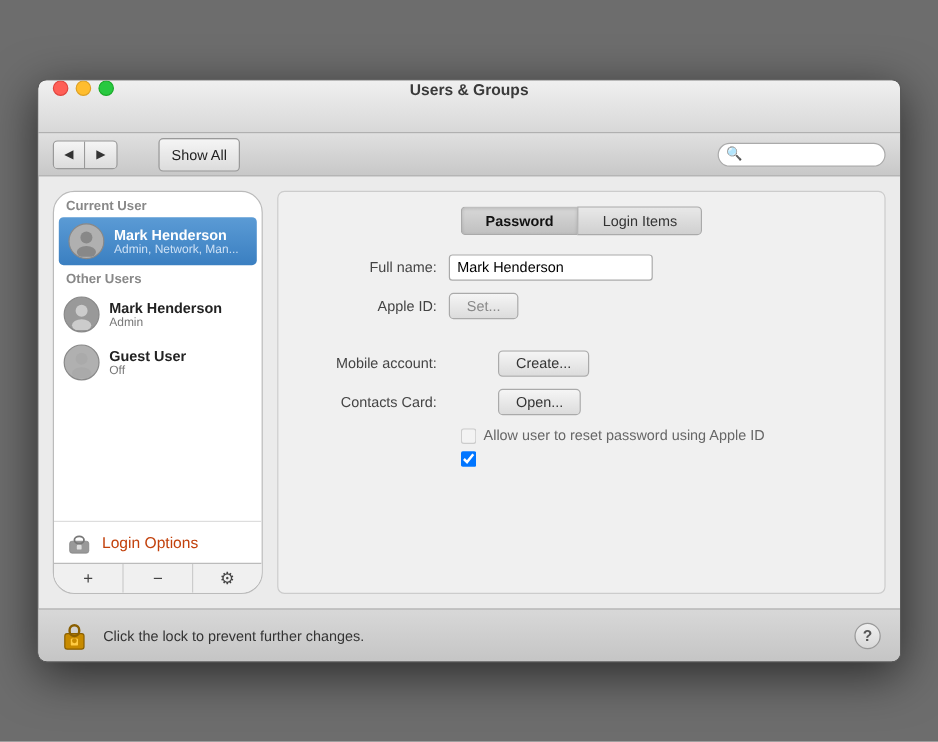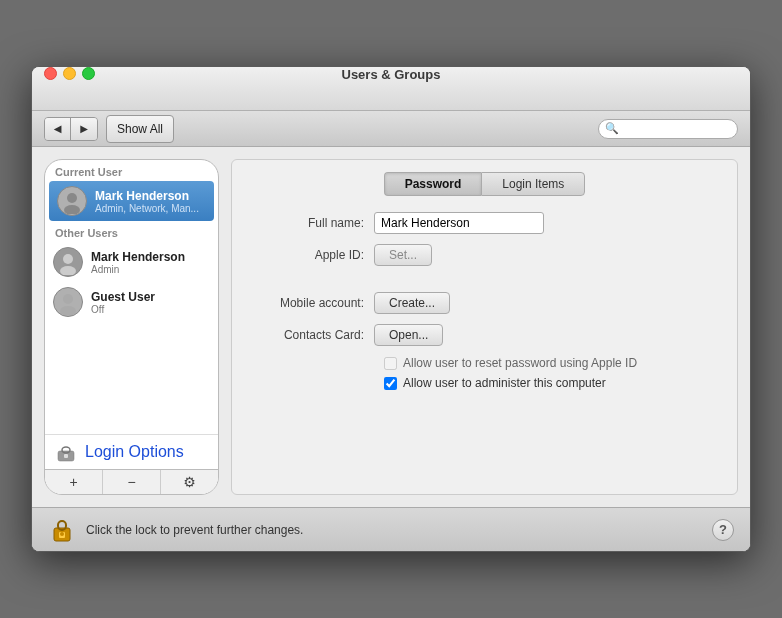--- a/index.html
+++ b/index.html
@@ -82,20 +82,21 @@
     .nav-btn:first-child { border-right: 1px solid #999; }
     .show-all-btn {
       background: linear-gradient(to bottom, #f5f5f5, #dcdcdc);
       border: 1px solid #999;
       border-radius: 4px;
       padding: 2px 10px;
       font-size: 12px;
       cursor: pointer;
       color: #222;
       height: 28px;
+      margin-left: 26px;
     }
     .search-box {
       margin-left: auto;
       position: relative;
       display: flex;
       align-items: center;
     }
     .search-input {
       background: white;
       border: 1px solid #aaa;
@@ -184,22 +185,22 @@
       gap: 8px;
       padding: 6px 10px;
       border-top: 1px solid #ddd;
       cursor: pointer;
     }
     .login-options-icon {
       width: 22px;
       height: 22px;
     }
     .login-options-label {
-      font-size: 16px;
-      color: #1d4ed8;
+      font-size: 13px;
+      color: #c2410c;
     }
     .sidebar-actions {
       display: flex;
       gap: 0;
       border-top: 1px solid #bbb;
       background: #f0f0f0;
     }
     .action-btn {
       flex: 1;
       height: 24px;
@@ -302,20 +303,21 @@
       border: 1px solid #aaa;
       border-radius: 4px;
       padding: 2px 14px;
       font-size: 12px;
       cursor: pointer;
       color: #888;
       height: 22px;
     }
     .form-btn.enabled {
       color: #333;
+      margin-left: 41px;
     }
     .checkbox-row {
       display: flex;
       align-items: center;
       margin-left: 140px;
       margin-bottom: 6px;
       gap: 6px;
     }
     .checkbox-row input[type="checkbox"] {
       margin: 0;
@@ -486,21 +488,20 @@
         <button class="form-btn enabled">Open...</button>
       </div>
 
       <div class="checkbox-row">
         <input type="checkbox" id="cb-reset" disabled="" style="">
         <label class="checkbox-label" for="cb-reset">Allow user to reset password using Apple ID</label>
       </div>
 
       <div class="checkbox-row">
         <input type="checkbox" id="cb-admin" checked="" style="">
-        <label class="checkbox-label enabled" for="cb-admin">Allow user to administer this computer</label>
       </div>
     </div>
   </div>
 
   <div class="bottom-bar">
     <div class="lock-icon-wrap">
       <svg width="26" height="28" viewBox="0 0 26 28">
         <rect x="5" y="12" width="16" height="13" rx="2" fill="#c88b00" stroke="#8a5f00" stroke-width="1"></rect>
         <rect x="9" y="5" width="8" height="9" rx="4" fill="none" stroke="#8a5f00" stroke-width="2"></rect>
         <rect x="10" y="16" width="6" height="6" rx="1" fill="#ffcc44"></rect>

